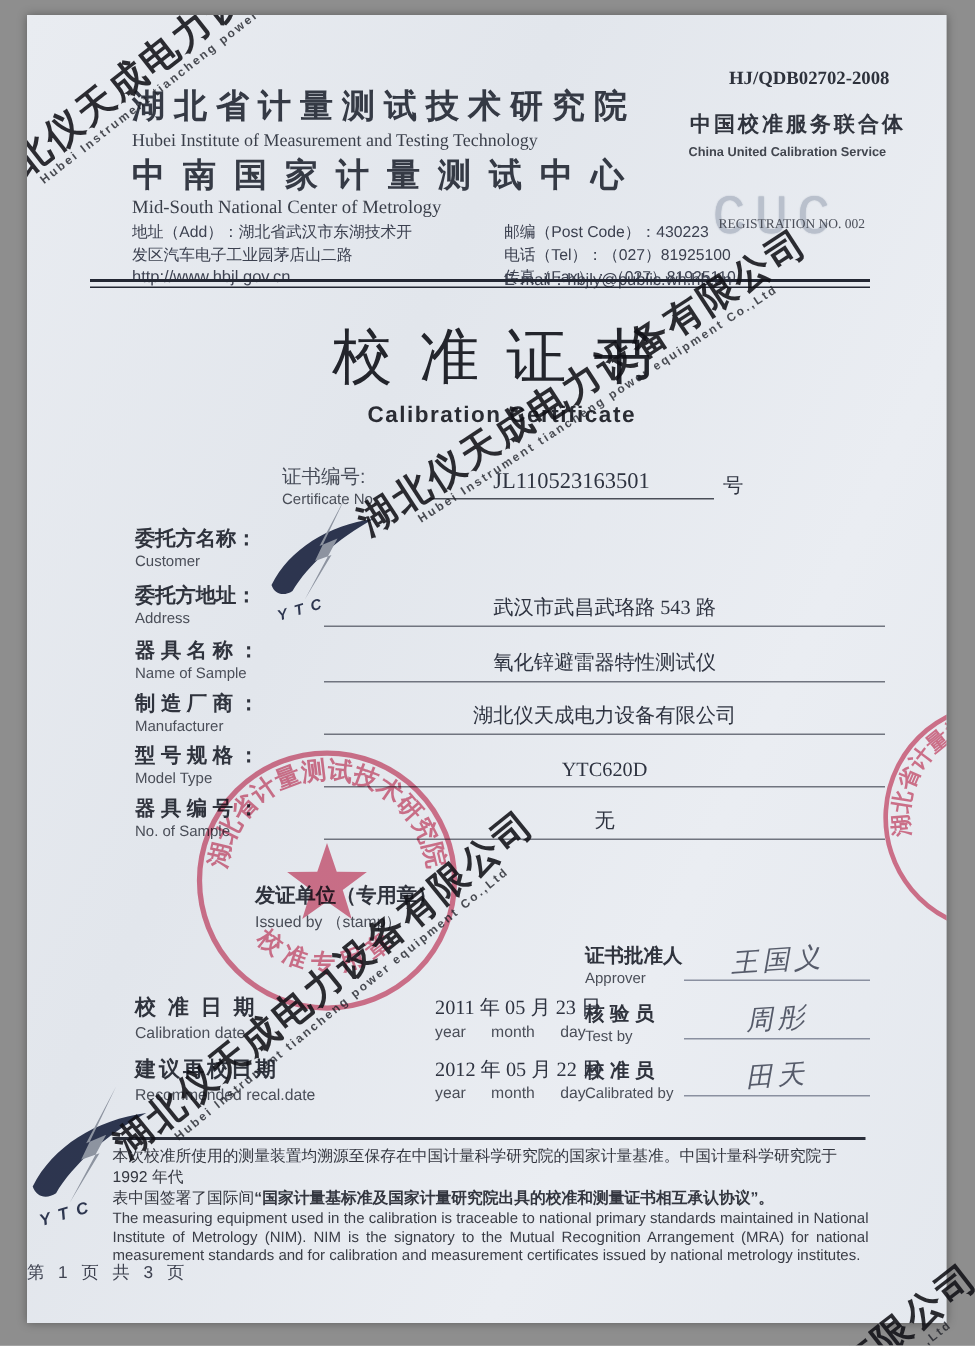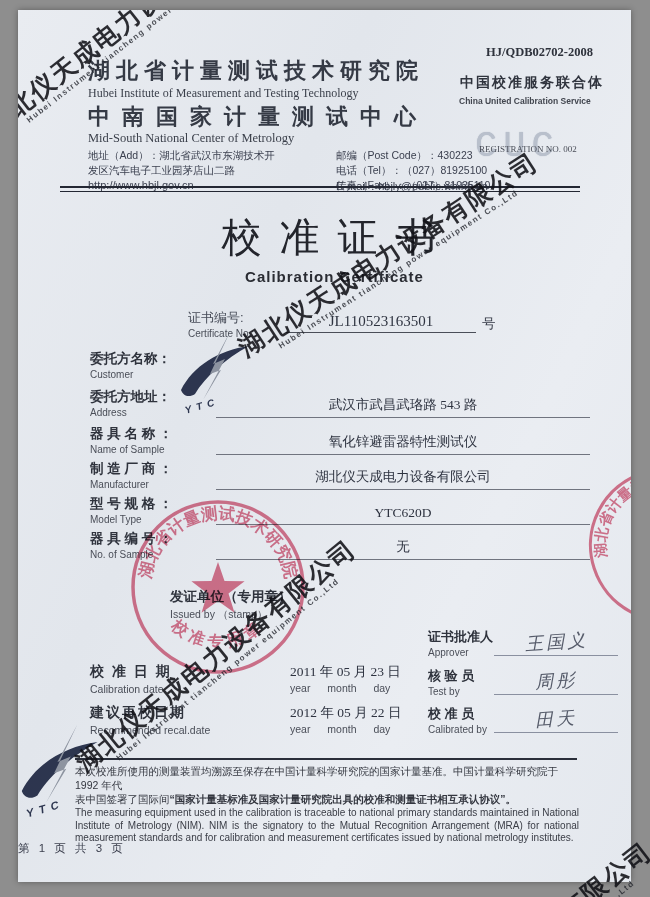--- a/index.html
+++ b/index.html
@@ -53,21 +53,21 @@
   .issued .cn{font-size:13.5px;font-weight:bold;color:#2f333d;}
   .issued .en{font-size:10.5px;color:#4a4e58;margin-top:2px;}
   
   .drow{position:absolute;left:72px;width:430px;display:flex;}
   .dlab{width:200px;flex:none;}
   .dlab .cn{font-size:14px;font-weight:bold;letter-spacing:2px;color:#2f333d;white-space:nowrap;}
   .dlab .en{font-size:10.5px;color:#4a4e58;margin-top:2px;}
   .dval .v{font-size:13.5px;font-family:"Liberation Serif",serif;color:#2e3340;white-space:nowrap;}
   .dval .u{font-size:10.5px;color:#4a4e58;word-spacing:14px;margin-top:1px;}
   
-  .srow{position:absolute;left:372px;width:190px;display:flex;align-items:center;margin-left:38px;}
+  .srow{position:absolute;left:372px;width:190px;display:flex;align-items:flex-start;}
   .slab{width:66px;flex:none;}
   .slab .cn{font-size:13px;font-weight:bold;color:#2f333d;white-space:nowrap;}
   .slab .en{font-size:10px;color:#4a4e58;margin-top:1px;white-space:nowrap;}
   .sline{flex:1;border-bottom:1px solid #8a90a0;text-align:center;padding-bottom:1px;}
   .sig{display:inline-block;font-family:"Liberation Serif",serif;font-style:italic;font-size:18px;
        color:rgba(60,66,82,.85);transform:rotate(-4deg);letter-spacing:3px;}
   
   .foot-rule{left:57px;top:748px;width:502px;height:0;border-top:2px solid #2a2e3a;}
   .foot{left:57px;top:754px;width:504px;color:#33363f;}
   .foot .cn{font-size:10.5px;line-height:14px;}

